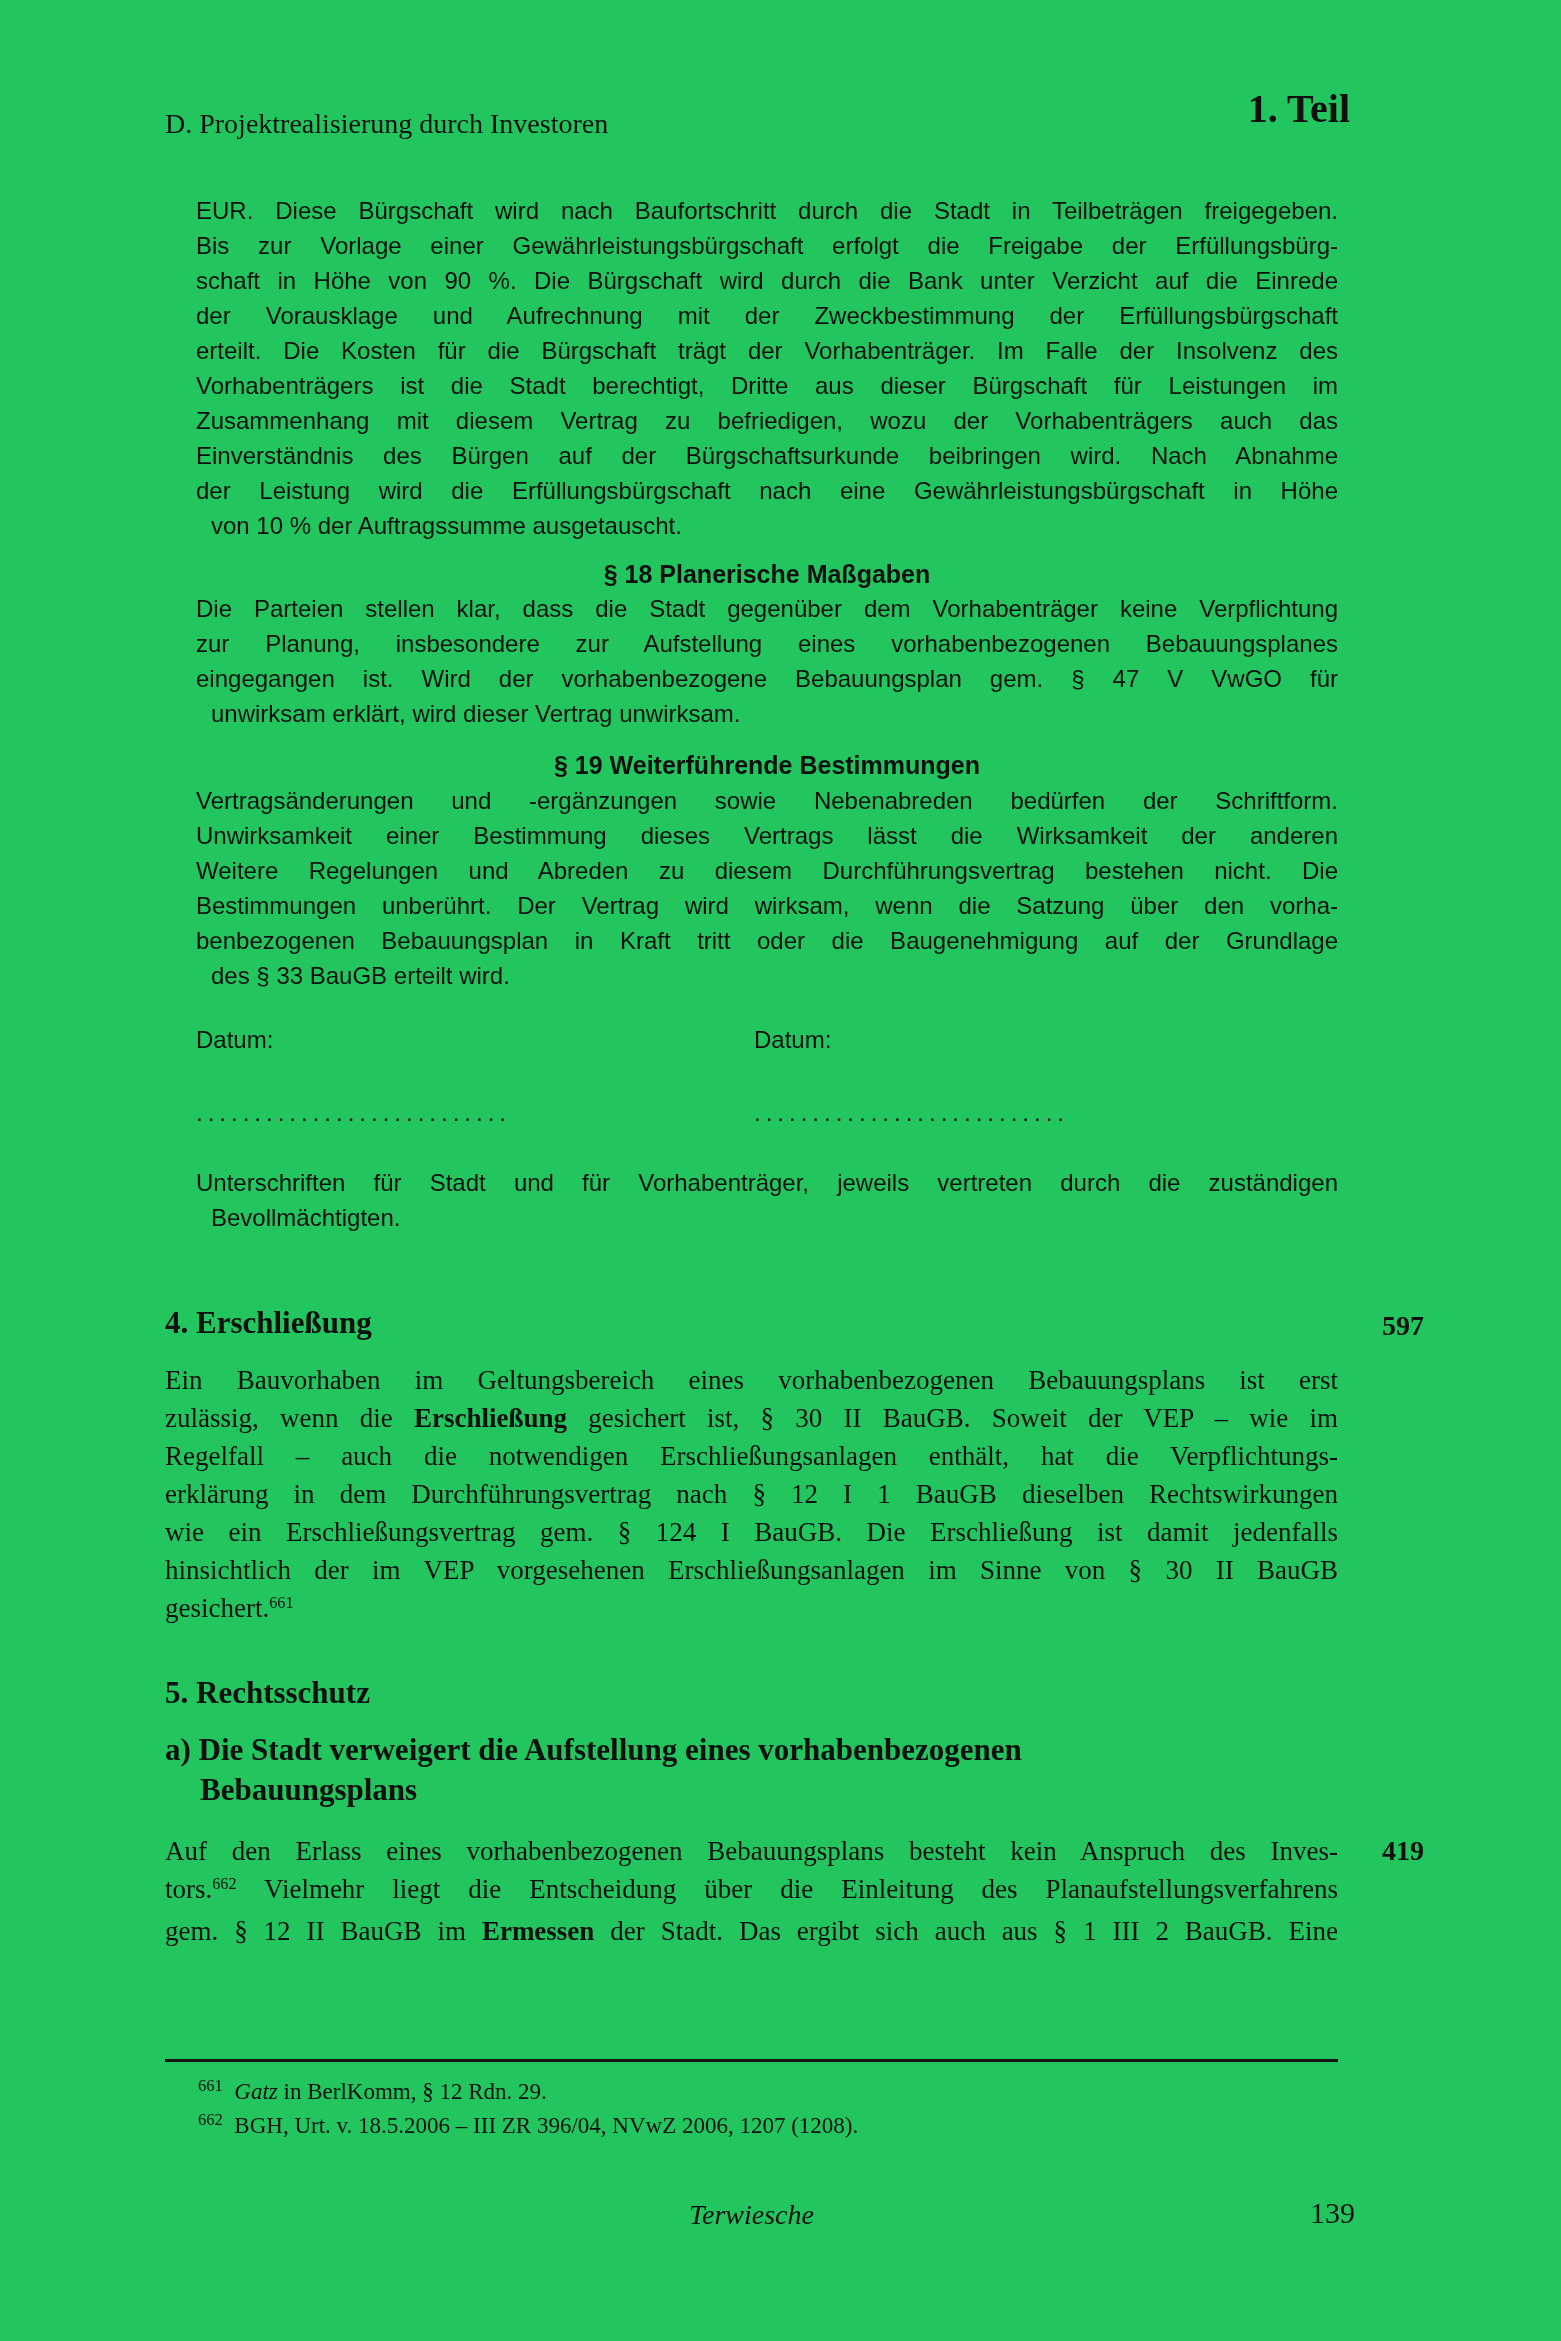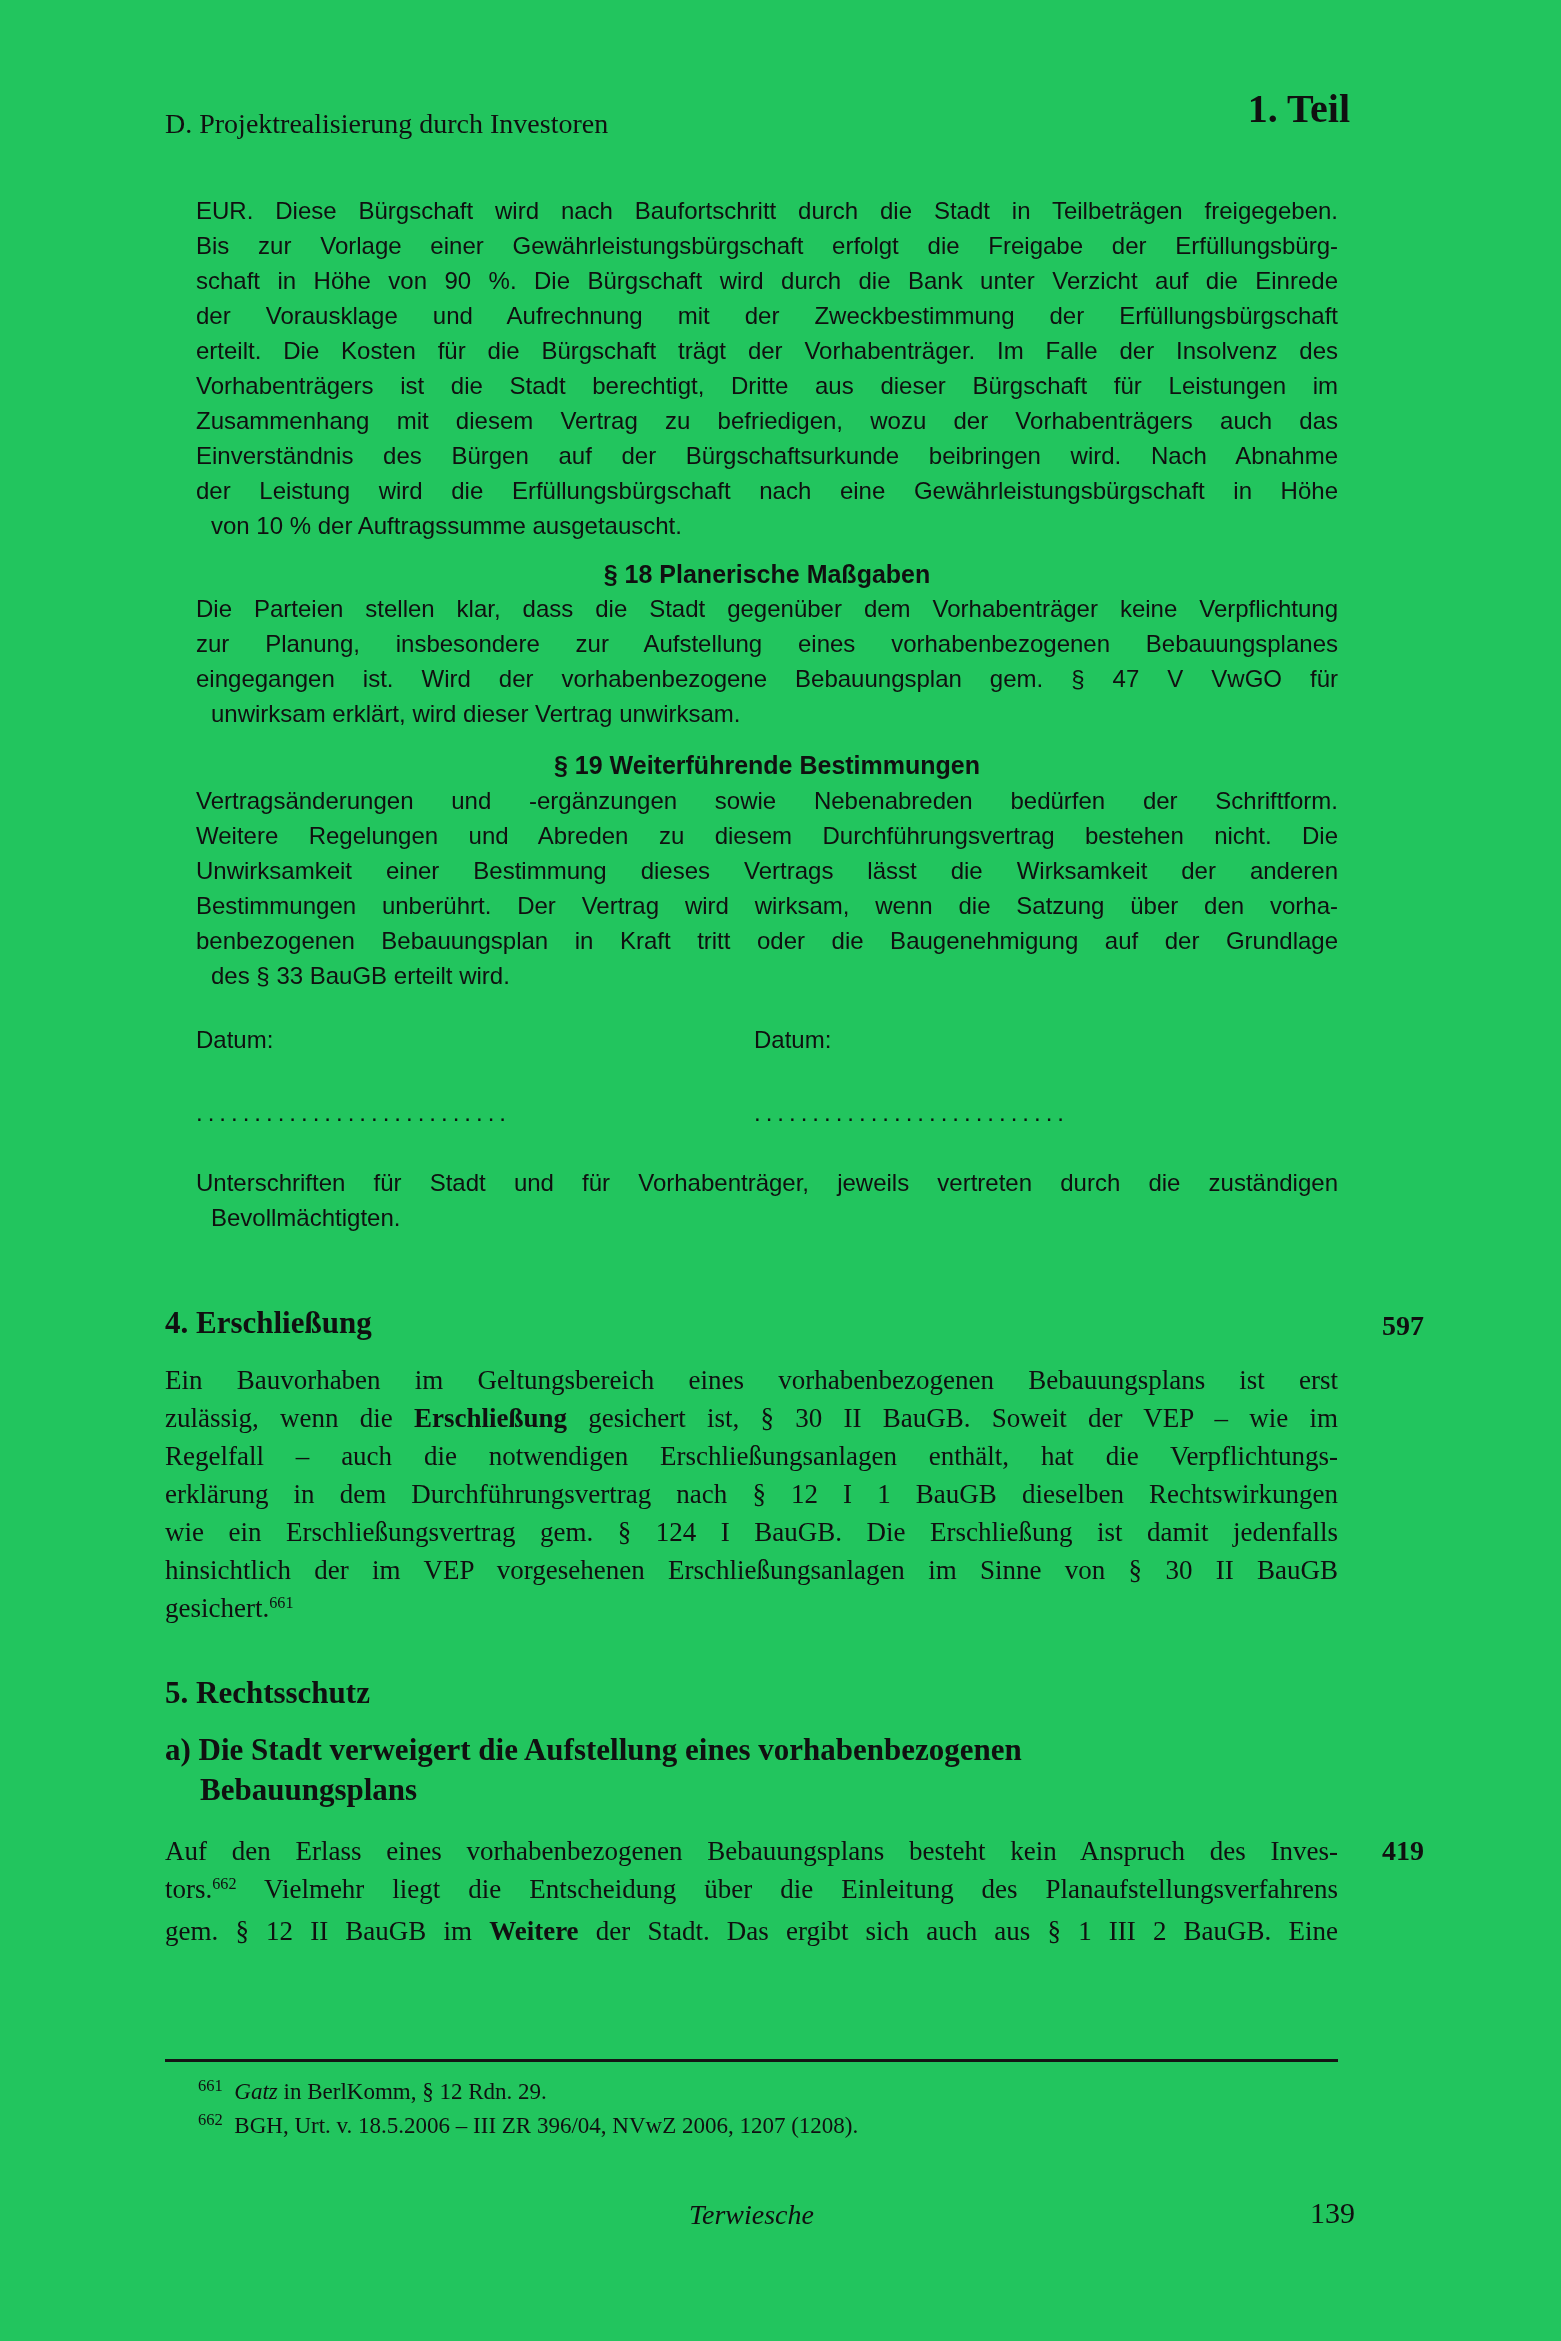--- a/index.html
+++ b/index.html
@@ -124,22 +124,22 @@
   <div class="abs sans" style="top:591px;">
       <div class="line">Die Parteien stellen klar, dass die Stadt gegenüber dem Vorhabenträger keine Verpflichtung</div>
       <div class="line">zur Planung, insbesondere zur Aufstellung eines vorhabenbezogenen Bebauungsplanes</div>
       <div class="line">eingegangen ist. Wird der vorhabenbezogene Bebauungsplan gem. § 47 V VwGO für</div>
       <div class="line last">unwirksam erklärt, wird dieser Vertrag unwirksam.</div>
     </div>
 
   <div class="abs c-heading" style="top:748px;">§ 19 Weiterführende Bestimmungen</div>
   <div class="abs sans" style="top:783px;">
       <div class="line">Vertragsänderungen und -ergänzungen sowie Nebenabreden bedürfen der Schriftform.</div>
+      <div class="line">Unwirksamkeit einer Bestimmung dieses Vertrags lässt die Wirksamkeit der anderen</div>
       <div class="line">Weitere Regelungen und Abreden zu diesem Durchführungsvertrag bestehen nicht. Die</div>
-      <div class="line">Unwirksamkeit einer Bestimmung dieses Vertrags lässt die Wirksamkeit der anderen</div>
       <div class="line">Bestimmungen unberührt. Der Vertrag wird wirksam, wenn die Satzung über den vorha-</div>
       <div class="line">benbezogenen Bebauungsplan in Kraft tritt oder die Baugenehmigung auf der Grundlage</div>
       <div class="line last">des § 33 BauGB erteilt wird.</div>
     </div>
 
   <div class="abs datum-row" style="top:1022px;">
     <span>Datum:</span>
     <span class="datum-right">Datum:</span>
   </div>
 
@@ -167,21 +167,21 @@
 
   <div class="abs s-heading" style="top:1674px;">5. Rechtsschutz</div>
   <div class="abs a-heading" style="top:1730px;">
       <div class="line">a) Die Stadt verweigert die Aufstellung eines vorhabenbezogenen</div>
       <div class="line last">Bebauungsplans</div>
     </div>
   <div class="abs margin-num" style="top:1832px;">419</div>
   <div class="abs serif justify-all" style="top:1832px;">
       <div class="line">Auf den Erlass eines vorhabenbezogenen Bebauungsplans besteht kein Anspruch des Inves-</div>
       <div class="line">tors.<span class="seg-sup">662</span> Vielmehr liegt die Entscheidung über die Einleitung des Planaufstellungsverfahrens</div>
-      <div class="line">gem. § 12 II BauGB im <span class="seg-b">Weitere</span> der Stadt. Das ergibt sich auch aus § 1 III 2 BauGB. Eine</div>
+      <div class="line">gem. § 12 II BauGB im <span class="seg-b">Ermessen</span> der Stadt. Das ergibt sich auch aus § 1 III 2 BauGB. Eine</div>
     </div>
 
   <div class="abs fn-rule"></div>
   <div class="abs footnote" style="top:2074px;">
     <span class="fn-marker">661</span><span><span class="seg-i">Gatz</span> in BerlKomm, § 12 Rdn. 29.</span>
   </div>
   <div class="abs footnote" style="top:2108px;">
     <span class="fn-marker">662</span><span>BGH, Urt. v. 18.5.2006 – III ZR 396/04, NVwZ 2006, 1207 (1208).</span>
   </div>
 

